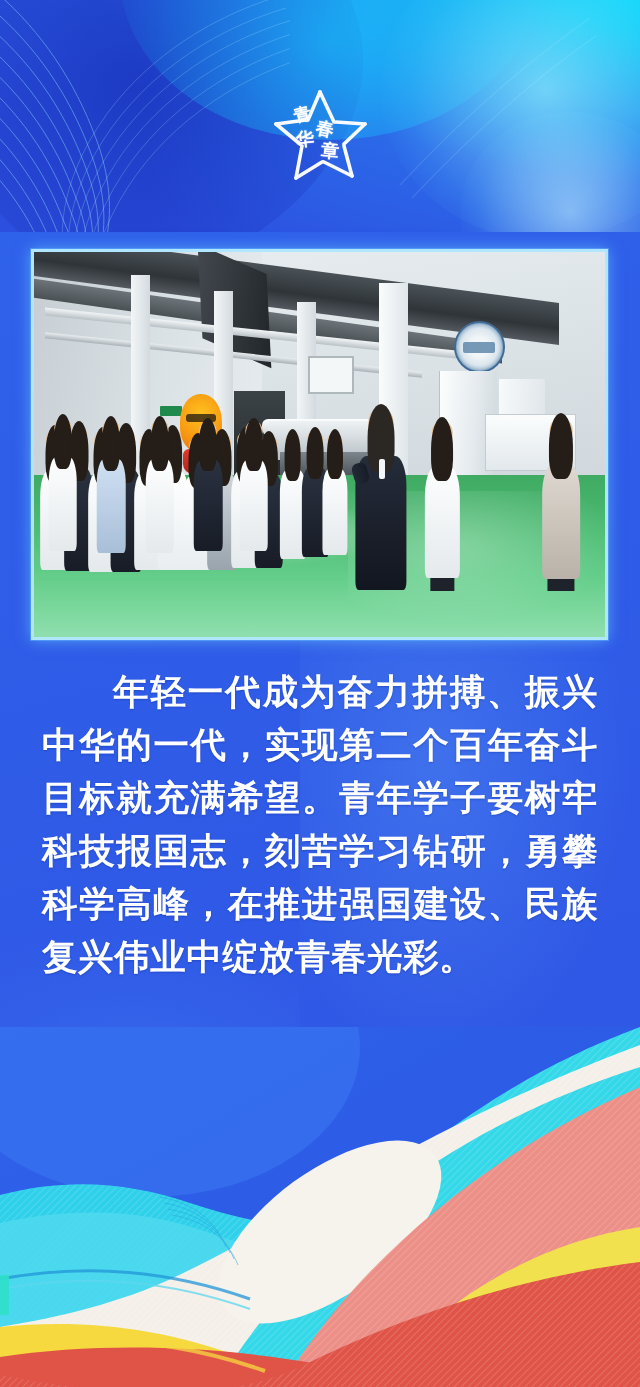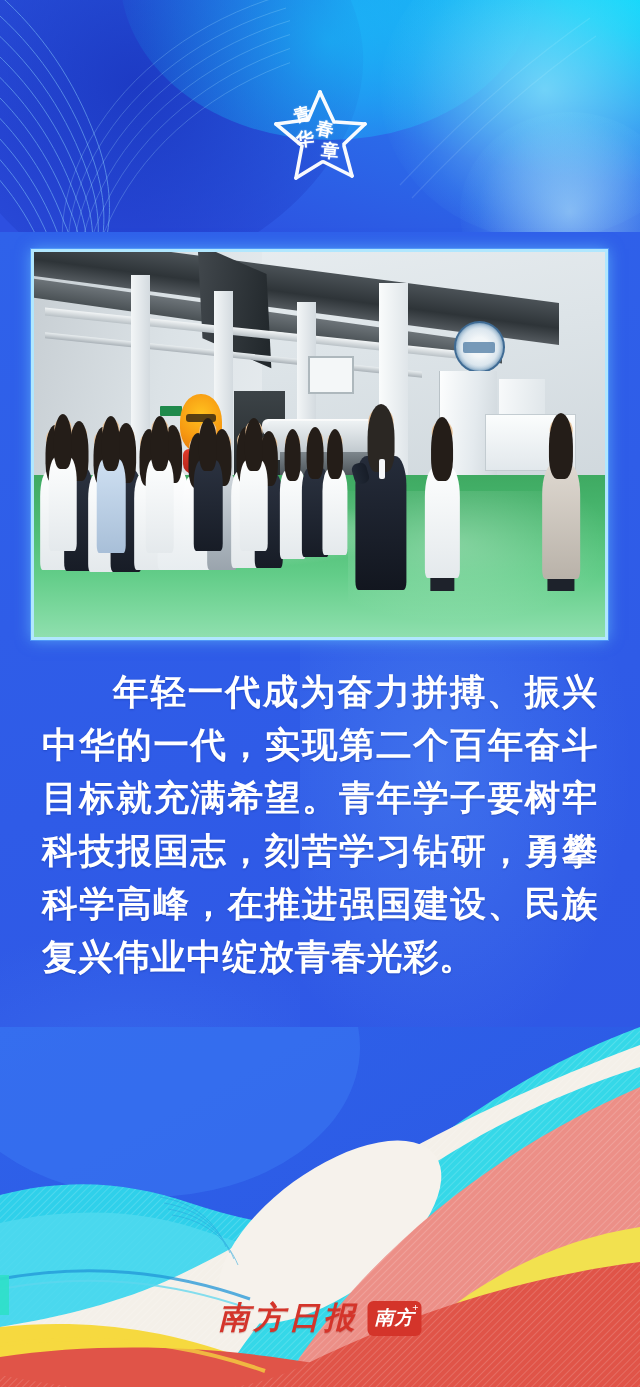--- a/index.html
+++ b/index.html
@@ -618,21 +618,15 @@
       </g>
       <g fill="none" stroke="#2aa6dd" stroke-width="0.9" opacity="0.6">
         <path d="M160,170 C196,176 216,196 226,220"></path>
         <path d="M164,176 C200,182 220,202 230,226"></path>
         <path d="M168,182 C204,188 224,208 234,232"></path>
         <path d="M172,188 C208,194 228,214 238,238"></path>
       </g>
       <rect x="0" y="248" width="9" height="40" fill="#2fe0c8" opacity="0.9"></rect>
     </svg>
 
-    <div class="brand">
-      <span class="brand-name">南方日报</span>
-      <span class="brand-badge">
-        <span>南方</span><span class="plus">+</span>
-      </span>
-    </div>
   </div>
 
 </div>
 
 </body></html>

